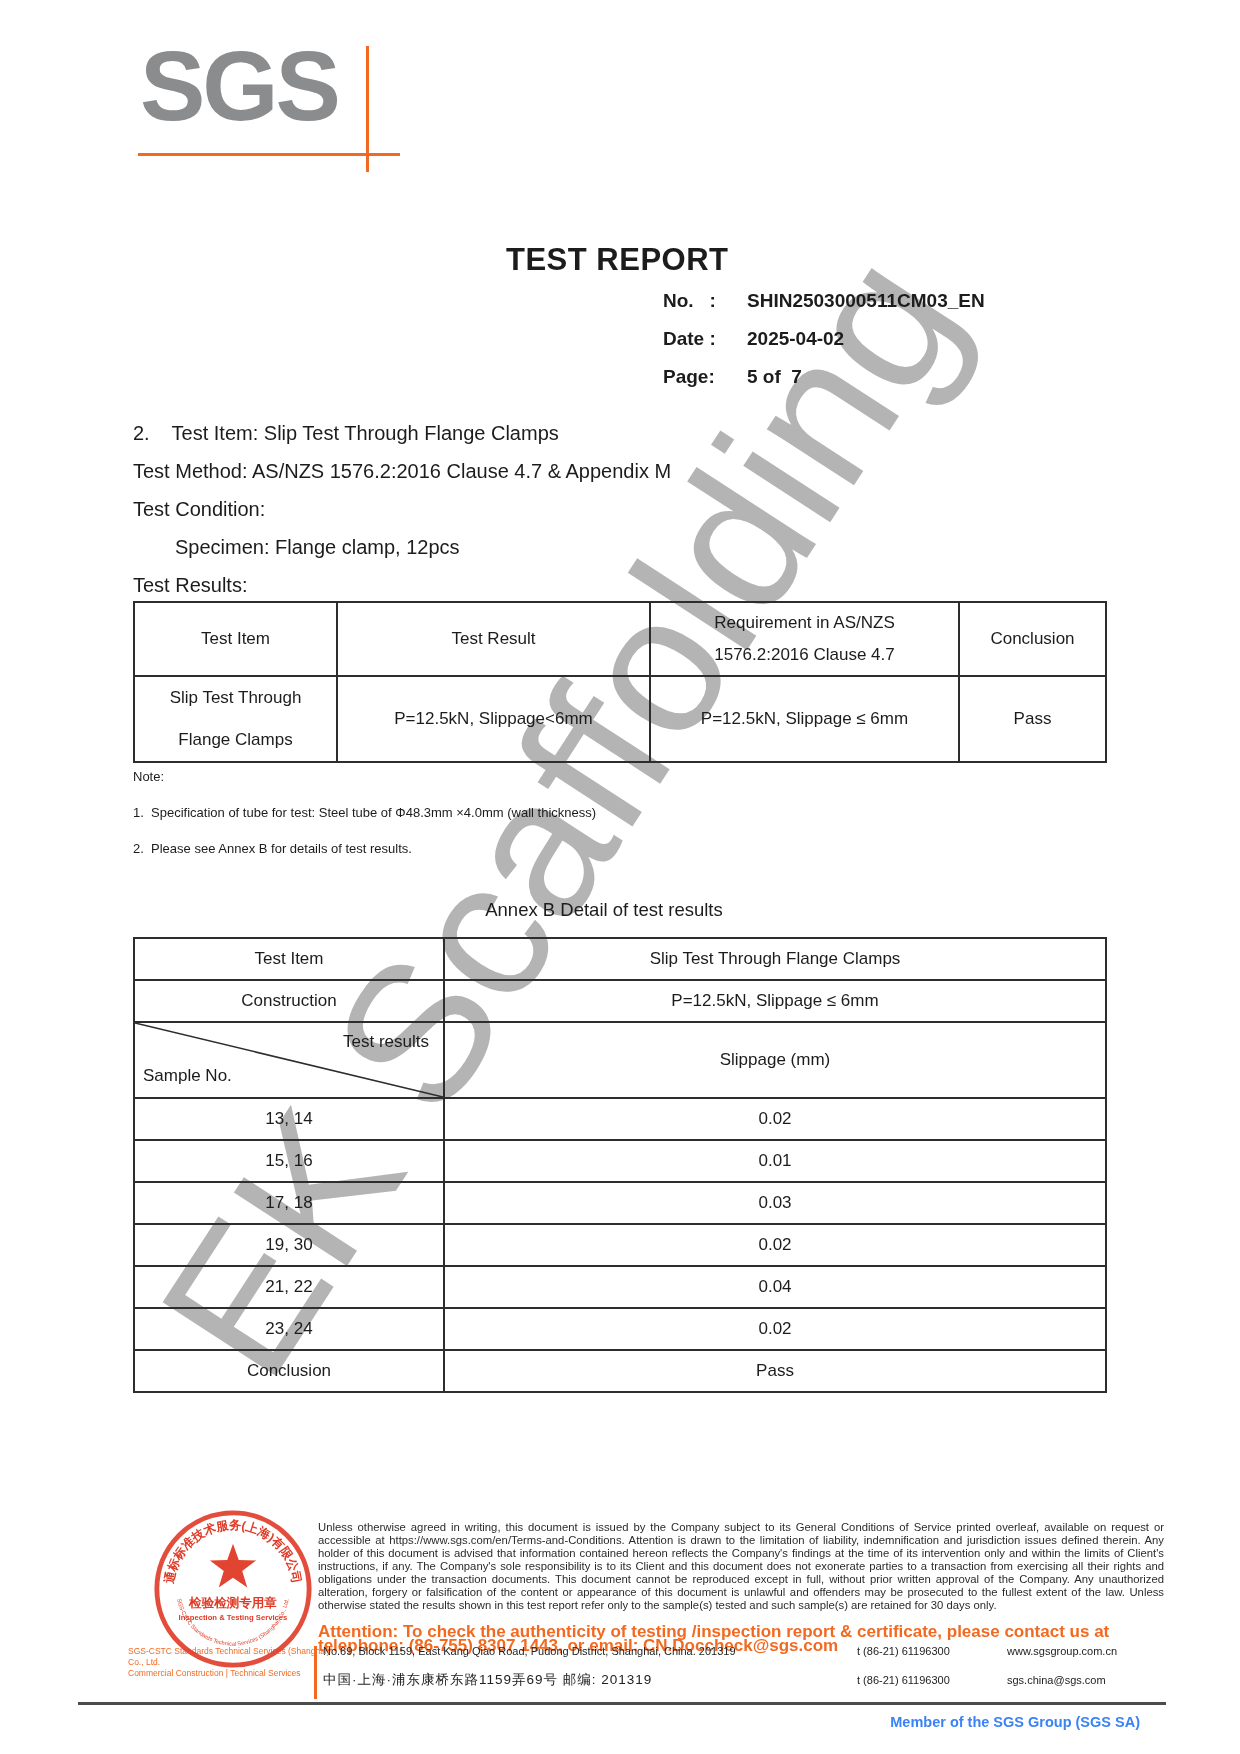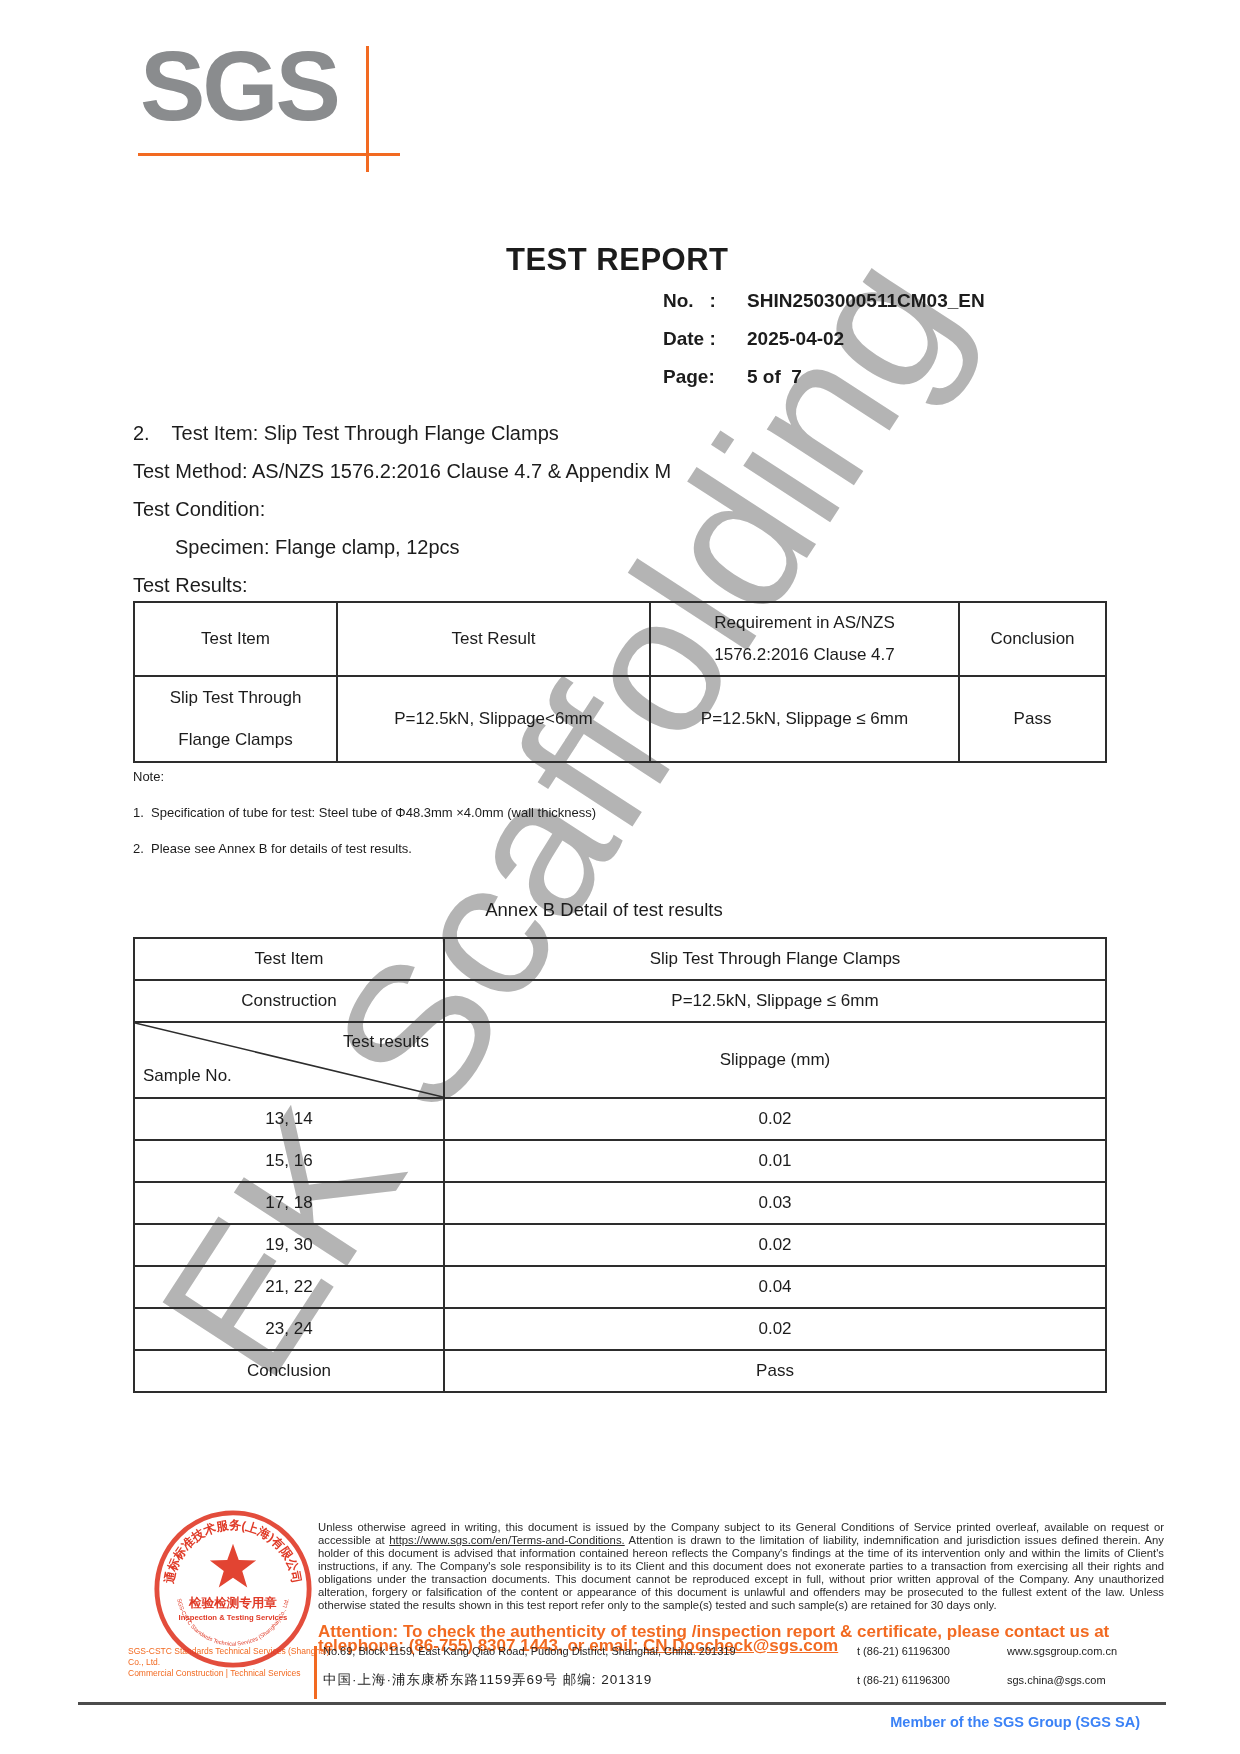--- a/index.html
+++ b/index.html
@@ -48,21 +48,21 @@
   .diag svg{position:absolute;left:0;top:0;width:100%;height:100%;}
   .diag-top{position:absolute;right:14px;top:9px;font-size:17px;}
   .diag-bottom{position:absolute;left:8px;bottom:11px;font-size:17px;}
   
   .note{position:absolute;left:133px;top:758px;font-size:13px;}
   .nline{height:36px;display:flex;align-items:center;white-space:pre;}
   .annex-title{position:absolute;left:118px;top:899px;width:972px;text-align:center;font-size:18.5px;}
   
   .footer-legal{position:absolute;left:318px;top:1521px;width:846px;}
   .legal{margin:0;font-size:11.3px;line-height:13px;text-align:justify;color:#2b2b2b;}
-  .u{text-decoration:underline;}
+  .u{}
   .attention{margin:13px 0 0 0;font-size:17px;line-height:13.5px;font-weight:bold;color:#f26a21;}
   .company{position:absolute;left:128px;top:1646px;width:205px;font-size:8.5px;line-height:11px;
     color:#f26a21;z-index:2;}
   .stamp{position:absolute;left:152px;top:1508px;z-index:3;}
   .addr-bar{position:absolute;left:314px;top:1646px;width:3px;height:53px;background:#f26a21;}
   .addr{position:absolute;left:323px;top:1645px;width:842px;}
   .addr-row{display:flex;align-items:baseline;height:26px;font-size:11px;color:#222;}
   .addr-row.cn{font-size:13.5px;letter-spacing:1px;}
   .addr-main{flex:1;}
   .addr-phone{width:150px;font-size:11px;letter-spacing:0;}

